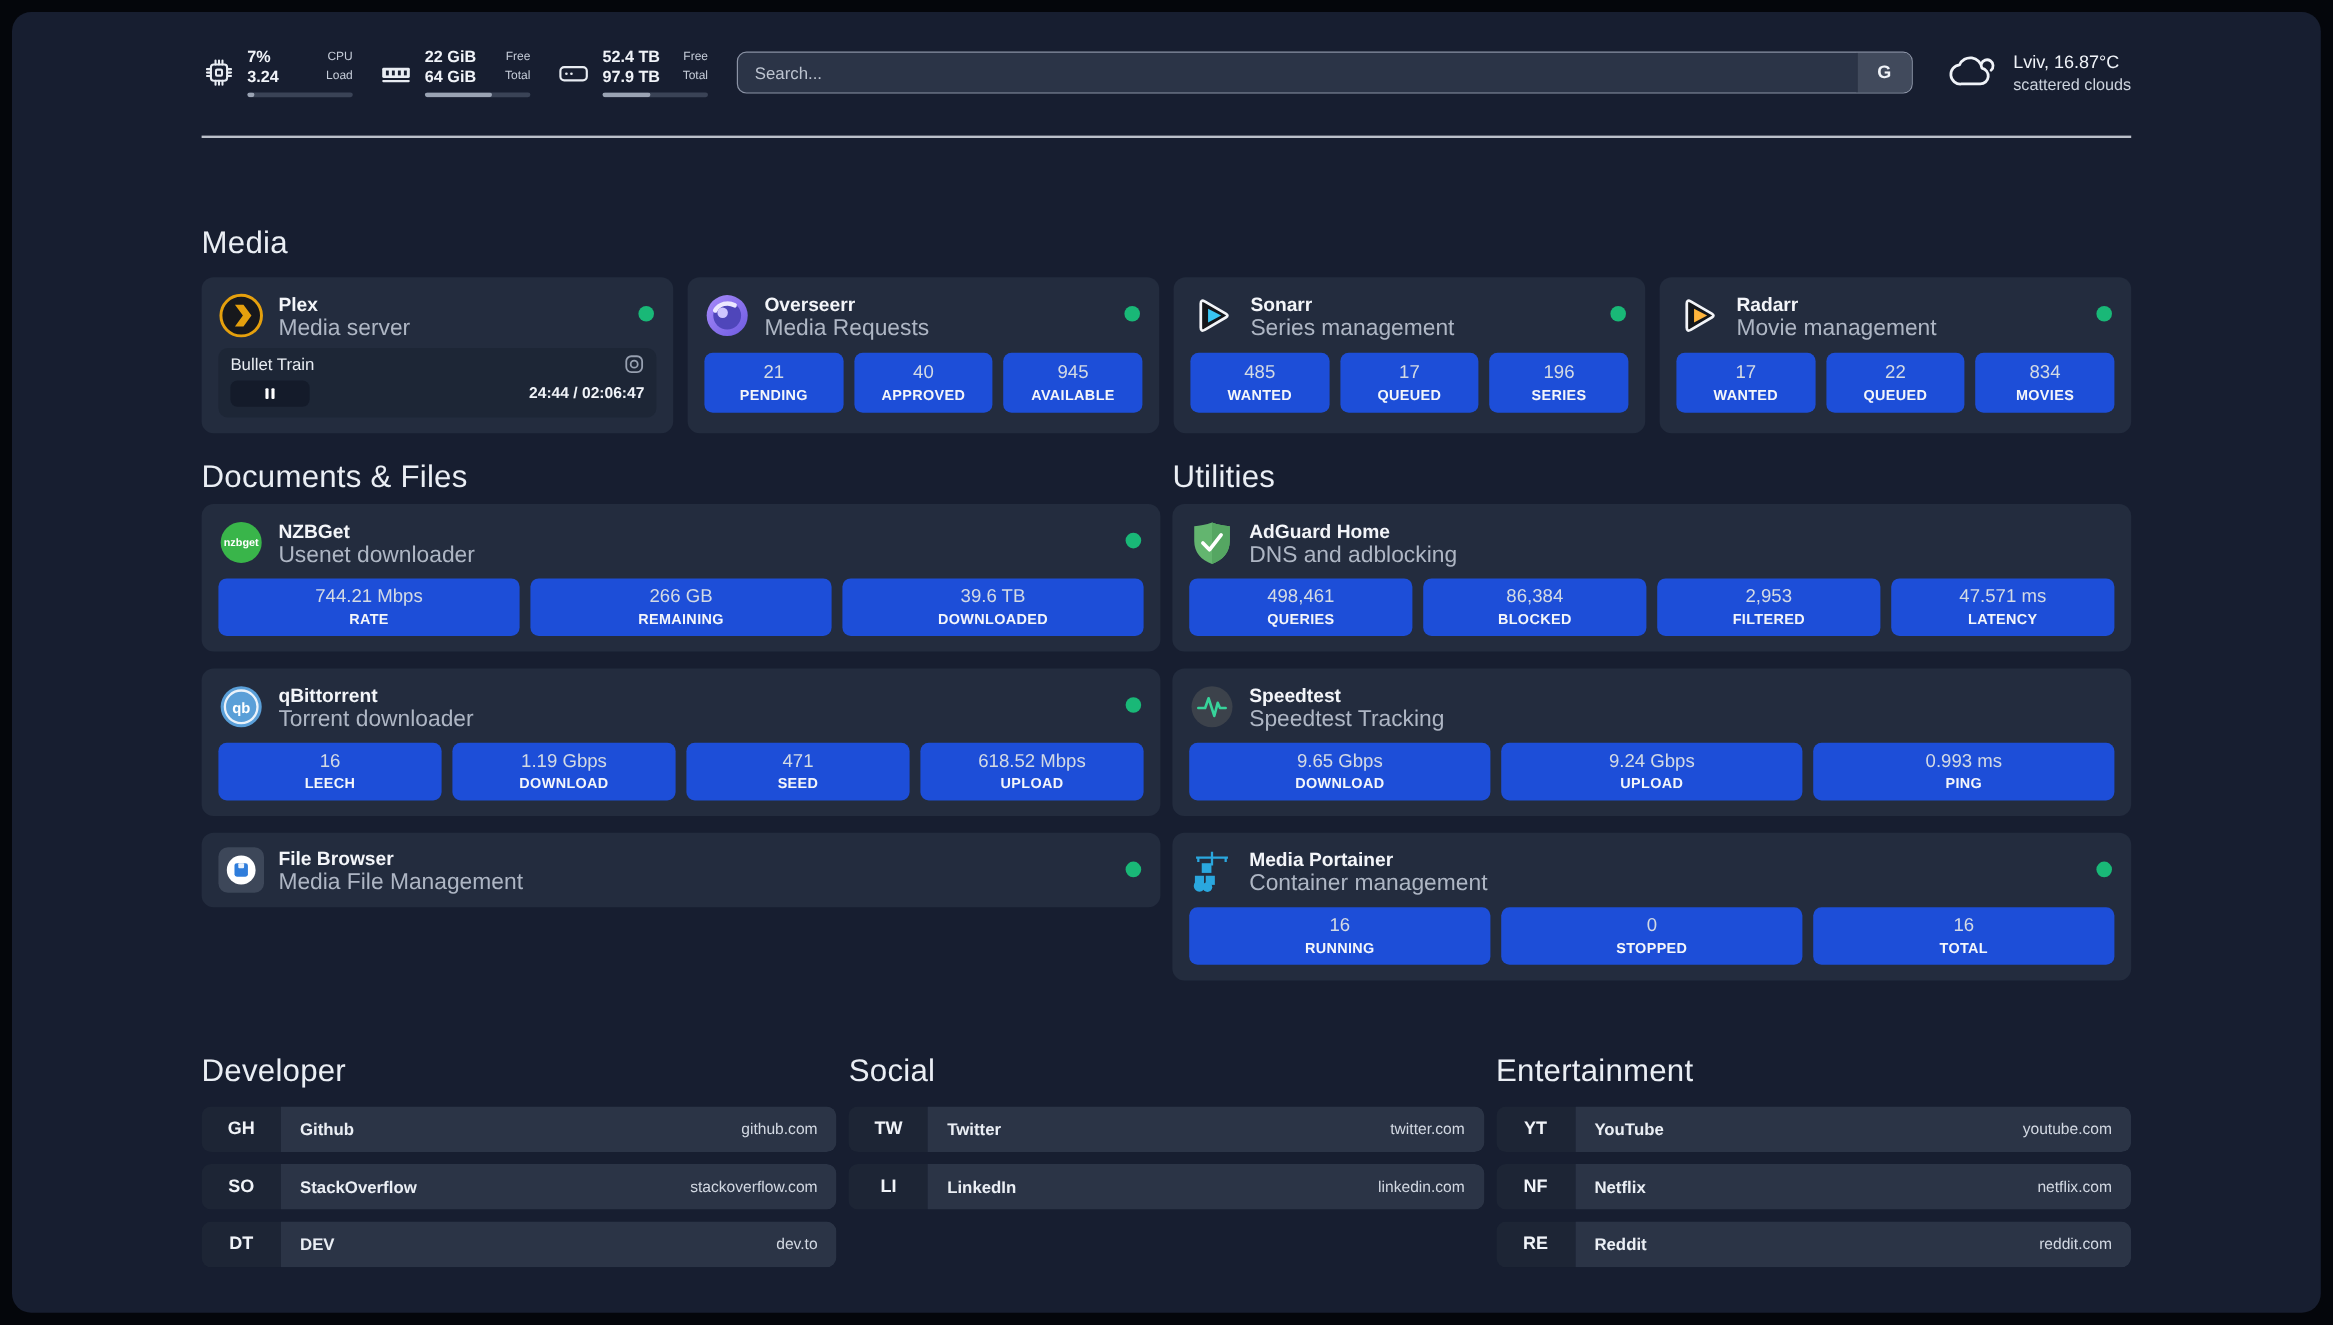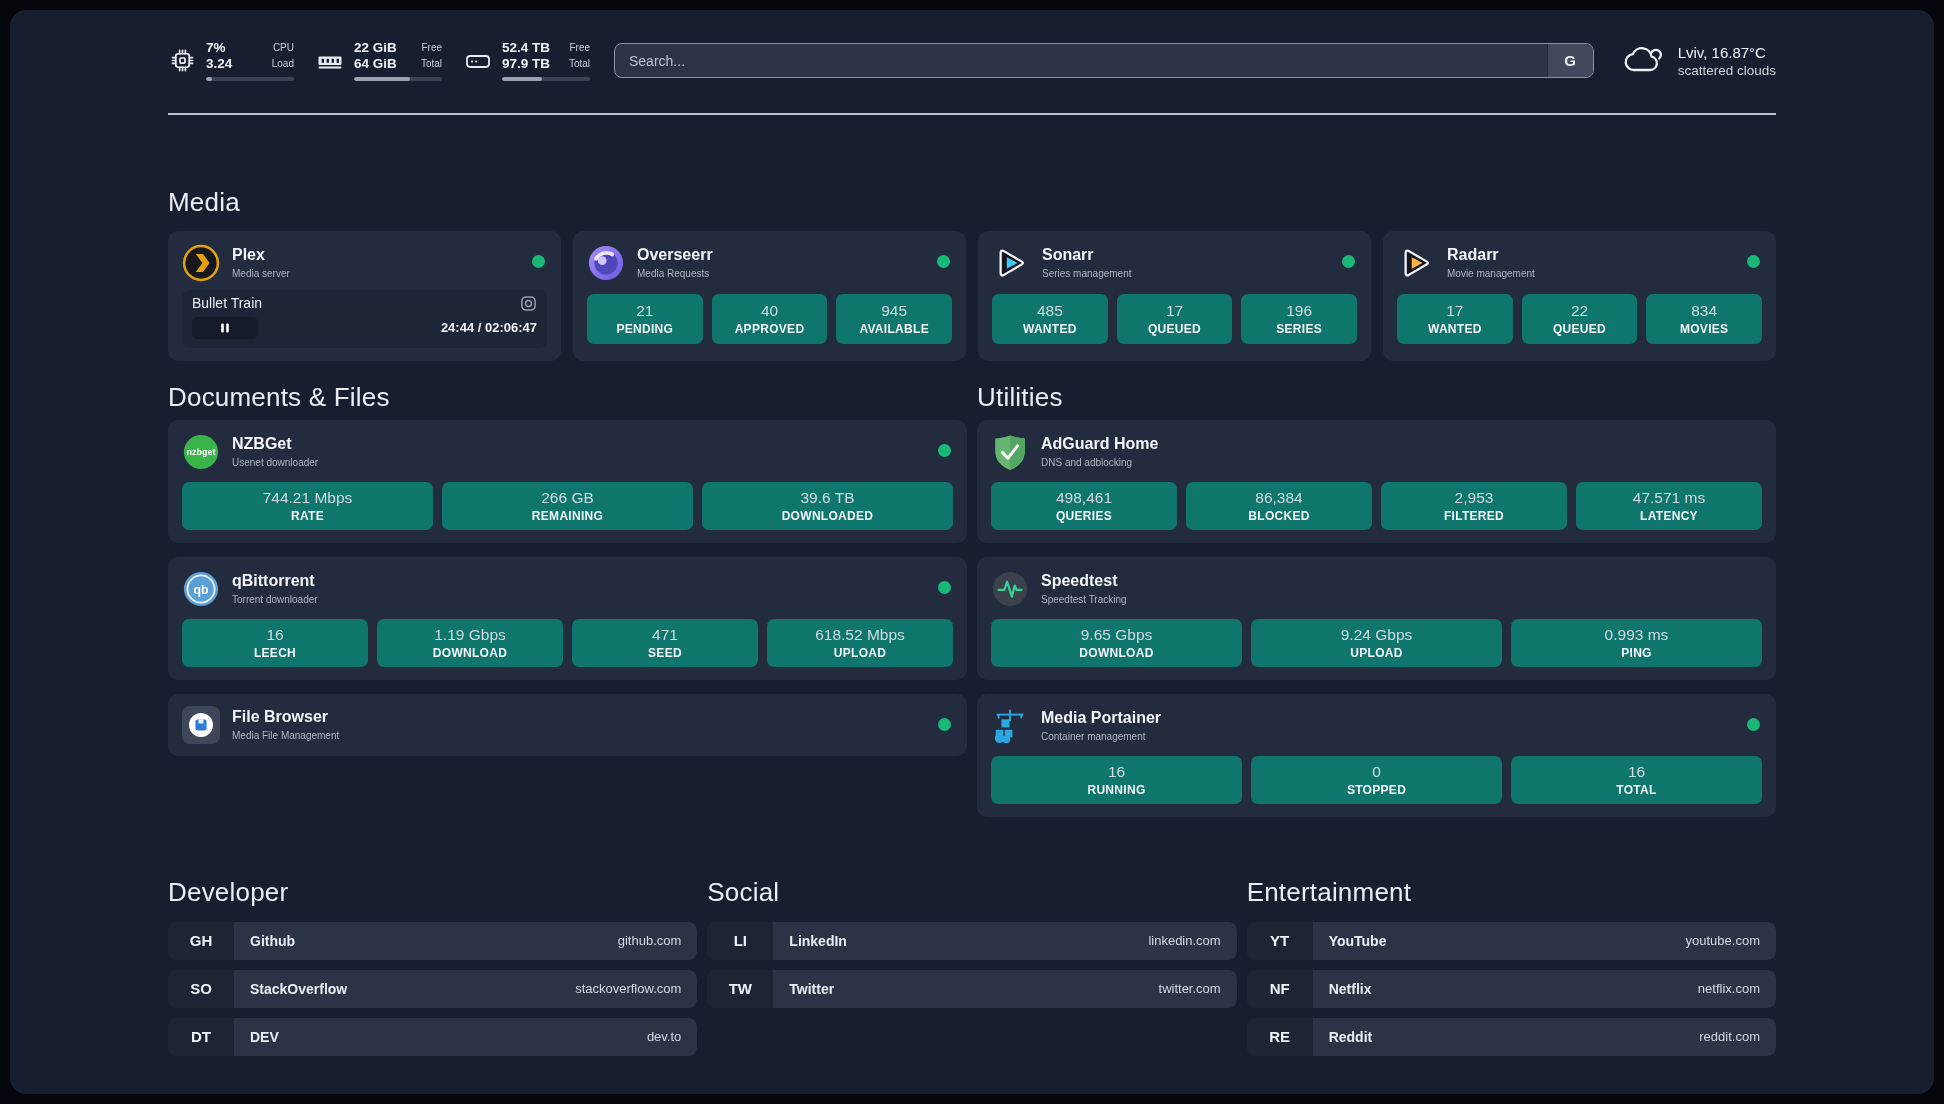--- a/index.html
+++ b/index.html
@@ -43,28 +43,28 @@
 
   .card{ background:#232c3e; border-radius:10px; padding:13px 14px; position:relative; height:130px; }
   .card.short{ height:62px; display:flex; align-items:center; }
   .card.h123{ height:123px; }
   .card-header{ display:flex; gap:12px; align-items:center; }
   .app-icon{ width:38px; height:38px; flex:0 0 38px; display:flex; align-items:center; justify-content:center; }
   .app-icon svg{ width:38px; height:38px; }
   .app-icon.tile{ background:#3d4759; border-radius:8px; }
   .app-icon.tile svg{ width:32px; height:32px; }
   .card-title{ font-size:16px; font-weight:700; color:#f3f5f9; line-height:21px; }
-  .card-sub{ font-size:10px; color:#aeb6c4; line-height:17px; }
+  .card-sub{ font-size:19px; color:#aeb6c4; line-height:17px; }
   .status-dot{ position:absolute; right:16px; top:24px; width:13px; height:13px;
     border-radius:50%; background:var(--status-online,#19b877); }
   .card.short .status-dot{ top:50%; margin-top:-6.5px; }
 
   .stats-row{ display:flex; gap:9px; margin-top:12px; }
   .h123 .stats-row{ margin-top:11px; }
-  .stat-box{ flex:1; background:#0f766e; border-radius:7px; height:50px;
+  .stat-box{ flex:1; background:#1d4ed8; border-radius:7px; height:50px;
     display:flex; flex-direction:column; align-items:center; justify-content:center; gap:2px; }
   .h123 .stat-box{ height:48px; }
   .stat-value{ font-size:15.5px; color:#d3dae4; }
   .stat-label{ font-size:12px; font-weight:700; color:#f4f6fa; letter-spacing:.3px; }
 
   
   .player{ margin-top:8px; background:#1d2636; border-radius:8px; padding:5px 10px 6px; height:58px; }
   .player-row1{ display:flex; justify-content:space-between; align-items:center; }
   .player-title{ font-size:14px; color:#e9edf3; }
   .player-row2{ margin-top:5px; display:flex; justify-content:space-between; align-items:center; }
@@ -552,31 +552,31 @@
                 <span class="bm-url">dev.to</span>
               </span>
           </div>
         </div>
       </div>
 
       <div>
         <div class="section-heading">Social</div>
         <div class="bm-list">
           <div class="bm-row">
+            <span class="bm-abbr">TW</span>
+            <span class="bm-bar">
+                <span class="bm-name">Twitter</span>
+                <span class="bm-url">twitter.com</span>
+              </span>
+          </div>
+          <div class="bm-row">
             <span class="bm-abbr">LI</span>
             <span class="bm-bar">
                 <span class="bm-name">LinkedIn</span>
                 <span class="bm-url">linkedin.com</span>
-              </span>
-          </div>
-          <div class="bm-row">
-            <span class="bm-abbr">TW</span>
-            <span class="bm-bar">
-                <span class="bm-name">Twitter</span>
-                <span class="bm-url">twitter.com</span>
               </span>
           </div>
         </div>
       </div>
 
       <div>
         <div class="section-heading">Entertainment</div>
         <div class="bm-list">
           <div class="bm-row">
             <span class="bm-abbr">YT</span>

